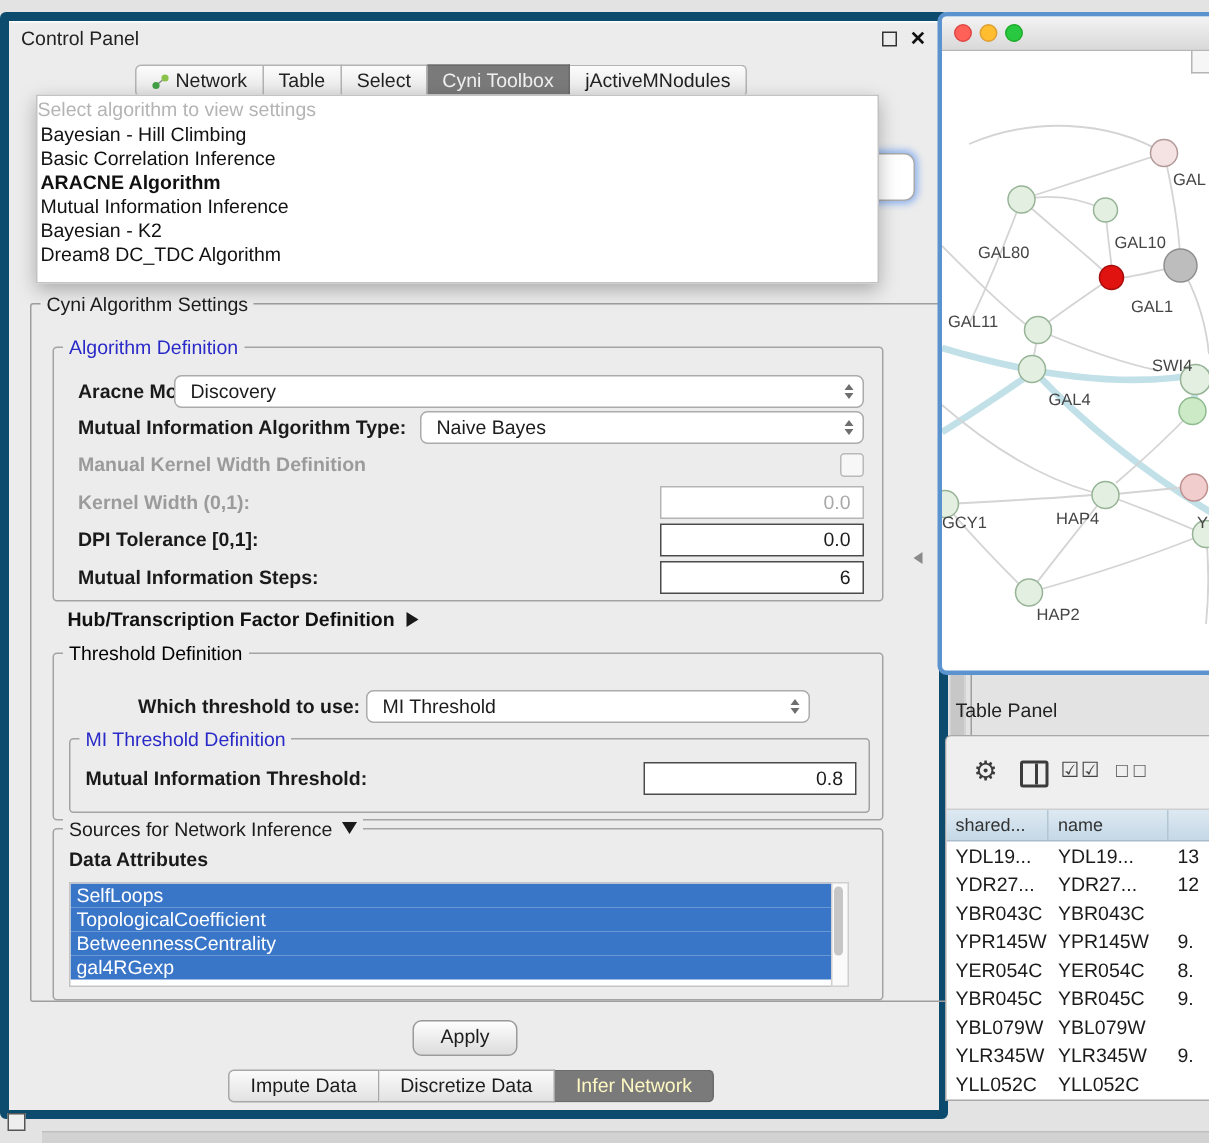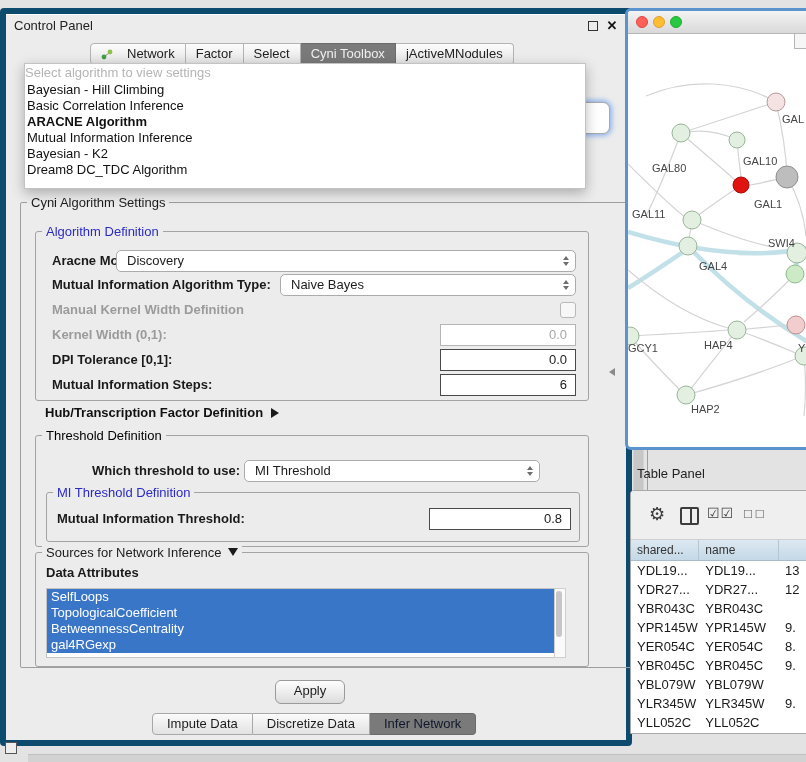--- a/index.html
+++ b/index.html
@@ -9,21 +9,21 @@
   .cp{position:absolute;left:0;top:8px;width:620px;height:726px;background:#ececec;
       border:6px solid #0c4a6e;border-radius:4px;box-shadow:inset 0 1px 0 #fff;}
   .cp-titlebar{position:absolute;left:0;top:0;width:100%;height:24px;}
   .cp-title{position:absolute;left:8px;top:4px;font-size:13px;color:#222;}
   .win-btn{position:absolute;top:5px;width:14px;height:14px;cursor:default;text-align:center;line-height:13px;}
   .btn-min{right:26px;}
   .btn-min span{display:inline-block;width:8px;height:8px;border:1.5px solid #333;margin-top:2px;}
   .btn-close{right:7px;font-weight:bold;font-size:13px;color:#111;}
   
   .tabbar{position:absolute;left:84px;top:29px;display:flex;height:22px;}
-  .tab{display:flex;align-items:center;gap:14px;padding:0 10px;line-height:20px;
+  .tab{display:flex;align-items:center;gap:4px;padding:0 10px;line-height:20px;
        background:linear-gradient(#fcfcfc,#e4e4e4);border:1px solid #b3b3b3;border-left:none;
        font-size:13px;color:#222;}
   .tab:first-child{border-left:1px solid #b3b3b3;border-radius:4px 0 0 4px;}
   .tab:last-child{border-radius:0 4px 4px 0;}
   .tab.sel{background:#7a7a7a;color:#f0f0f0;border-color:#6b6b6b;}
   
   .combo-ghost{position:absolute;left:540px;top:88px;width:62px;height:30px;background:#fff;
        border:1px solid #a9a9a9;border-radius:7px;box-shadow:0 0 5px 2px rgba(95,150,240,.65);z-index:5;}
   
   .popup{position:absolute;left:18px;top:49px;width:560px;height:124px;background:#fff;
@@ -62,21 +62,21 @@
   .attr-item{height:16px;line-height:16px;padding-left:4px;background:#3a76c8;color:#fff;font-size:13px;}
   .list-scroll{position:absolute;width:10px;background:#fafafa;border:1px solid #cfcfcf;}
   .list-scroll .thumb{position:absolute;left:1px;top:2px;width:6px;height:46px;background:#c6c6c6;border-radius:3px;}
   .apply{position:absolute;left:269px;top:666px;width:68px;height:22px;border:1px solid #9a9a9a;border-radius:6px;
        background:linear-gradient(#fefefe,#dcdcdc);text-align:center;line-height:20px;font-size:13px;}
   .seg-bar{position:absolute;left:146px;top:699px;display:flex;height:22px;}
   .seg{padding:0 14px;line-height:20px;background:linear-gradient(#fbfbfb,#e2e2e2);
        border:1px solid #a8a8a8;border-left:none;font-size:13px;}
   .seg:first-child{border-left:1px solid #a8a8a8;border-radius:4px 0 0 4px;}
   .seg:last-child{border-radius:0 4px 4px 0;}
-  .seg.sel{background:#7a7a7a;color:#0f172a;border-color:#6b6b6b;}
+  .seg.sel{background:#7a7a7a;color:#fef9c3;border-color:#6b6b6b;}
   
   .netwin{position:absolute;left:625px;top:8px;width:186px;height:436px;border:3px solid #5b93cf;
        border-radius:6px;background:#fff;overflow:hidden;}
   .net-titlebar{height:22px;background:linear-gradient(#f3f3f3,#d9d9d9);border-bottom:1px solid #b6b6b6;position:relative;}
   .tl{position:absolute;top:5px;width:12px;height:12px;border-radius:50%;}
   .tl.red{left:8px;background:#ff6159;border:1px solid #df4744;box-sizing:border-box;}
   .tl.yellow{left:25px;background:#ffbd2f;border:1px solid #de9f34;box-sizing:border-box;}
   .tl.green{left:42px;background:#28c941;border:1px solid #1dad2b;box-sizing:border-box;}
   .net-body{position:relative;width:180px;height:414px;}
   .net-nub{position:absolute;right:0;top:0;width:13px;height:14px;background:#f6f6f6;
@@ -123,21 +123,21 @@
     <div class="tabbar">
       <div class="tab">
         <svg width="12" height="12">
           <path d="M3,9 L9,4" stroke="#8a8a8a" stroke-width="1"></path>
           <circle cx="3" cy="9" r="2.4" fill="#43a047"></circle>
           <circle cx="9" cy="4" r="2.4" fill="#8bc34a"></circle>
         </svg>
         <span>Network</span>
       </div>
       <div class="tab">
-          <span>Factor</span>
+          <span>Table</span>
         </div>
       <div class="tab">
           <span>Select</span>
         </div>
       <div class="tab sel">
           <span>Cyni Toolbox</span>
         </div>
       <div class="tab">
           <span>jActiveMNodules</span>
         </div>

